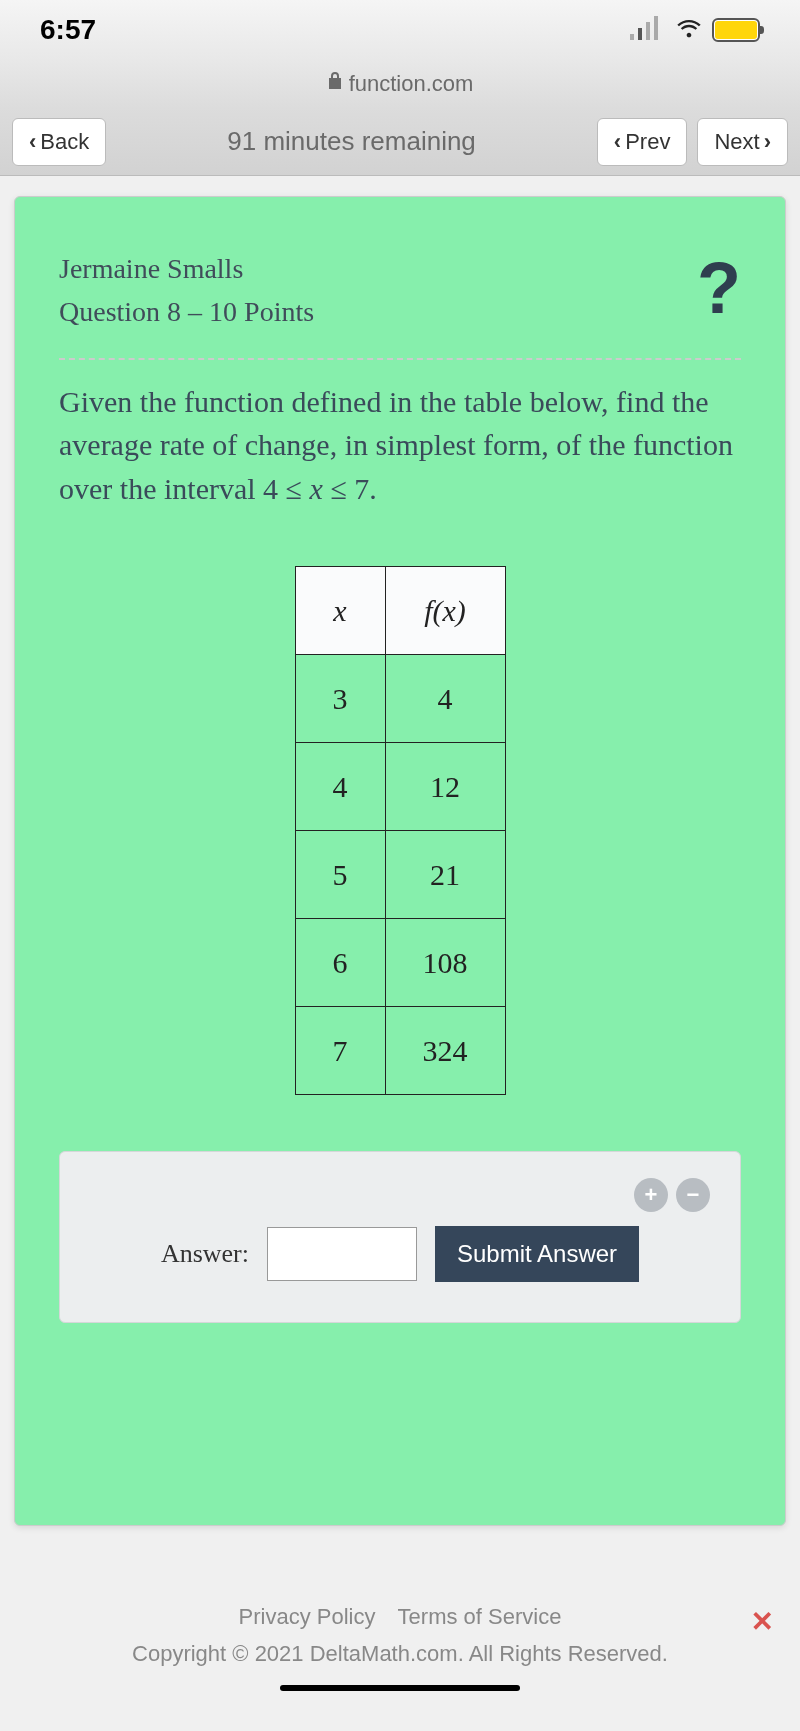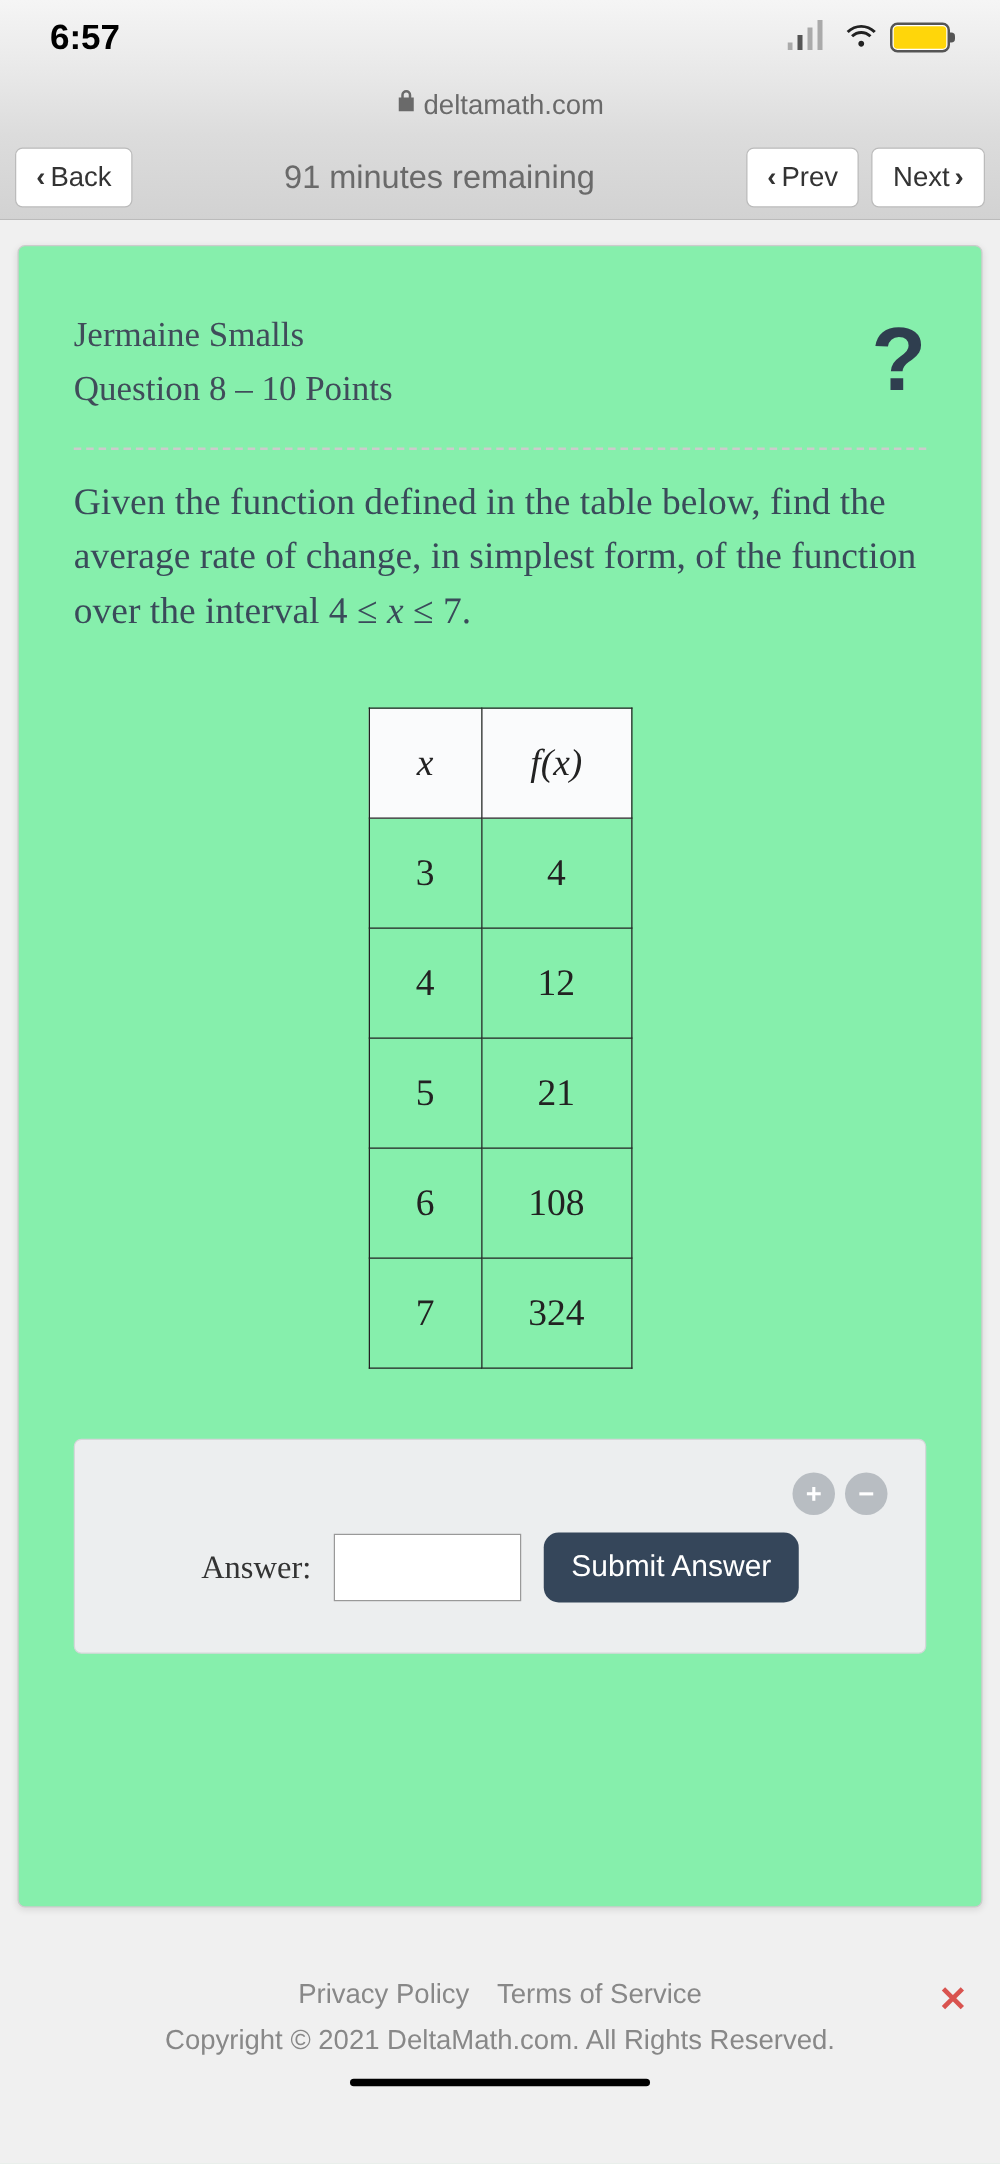--- a/index.html
+++ b/index.html
@@ -43,24 +43,24 @@
   .func-table th.fx-col { width: 120px; }
   .func-table td { height: 88px; }
   
   
   .answer-panel { margin-top: 56px; background: #eceeef; border: 1px solid #d5d7d9; border-radius: 6px; padding: 26px 30px 40px; }
   .pm-row { display:flex; justify-content:flex-end; gap:8px; margin-bottom:14px;}
   .pm-btn { width:34px; height:34px; border-radius:50%; background:#b8bdc2; color:#fff; display:flex; align-items:center; justify-content:center; font-size:22px; font-weight:800; cursor:pointer;}
   .answer-row { display:flex; align-items:center; gap:18px; justify-content:center;}
   .answer-label { font-family: Georgia, serif; font-size: 26px; color: #333; }
   .answer-input { width: 150px; height: 54px; border: 1px solid #999; background:#fff; font-size:24px; padding:0 8px;}
-  .submit-btn { background: #35465a; color: #fff; border:none; border-radius:12px; padding: 14px 22px; font-size: 24px; cursor:pointer; font-family:-apple-system, sans-serif;}
+  .submit-btn { background: #35465a; color: #fff; border:none; border-radius:0; padding: 14px 22px; font-size: 24px; cursor:pointer; font-family:-apple-system, sans-serif;}
   
   
-  .footer { text-align:center; margin-top: 50px; font-size: 22px; color: #888; line-height:1.7; position:relative; padding: 0 56px 20px;}
+  .footer { text-align:center; margin-top: 72px; font-size: 22px; color: #888; line-height:1.7; position:relative; padding: 0 56px 20px;}
   .footer a { color:#888; text-decoration:none; margin: 0 8px; cursor:pointer;}
   .close-x { position:absolute; right:26px; top:0; color:#d9534f; font-size:28px; font-weight:900; cursor:pointer;}
   .home-indicator { width: 240px; height:6px; background:#000; border-radius:3px; margin: 12px auto 0;}
 </style>
 </head>
 <body>
 
 <div class="status-bar">
   <div class="status-time">6:57</div>
   <div class="status-icons">
@@ -82,21 +82,21 @@
       </span>
   </div>
 </div>
 
 <div class="address-bar">
   <span class="lock-icon">
     <svg viewBox="0 0 16 20">
         <path d="M12 7V5a4 4 0 10-8 0v2H2v11h12V7h-2zm-6-2a2 2 0 114 0v2H6V5z" fill="#6a6a6a"></path>
       </svg>
   </span>
-  <span>deltamath.com</span>
+  <span>function.com</span>
 </div>
 
 <div class="nav-bar">
   <button class="nav-btn">
     <span class="chev">‹</span>
     <span>Back</span>
   </button>
   <div class="timer">91 minutes remaining</div>
   <button class="nav-btn">
     <span class="chev">‹</span>

